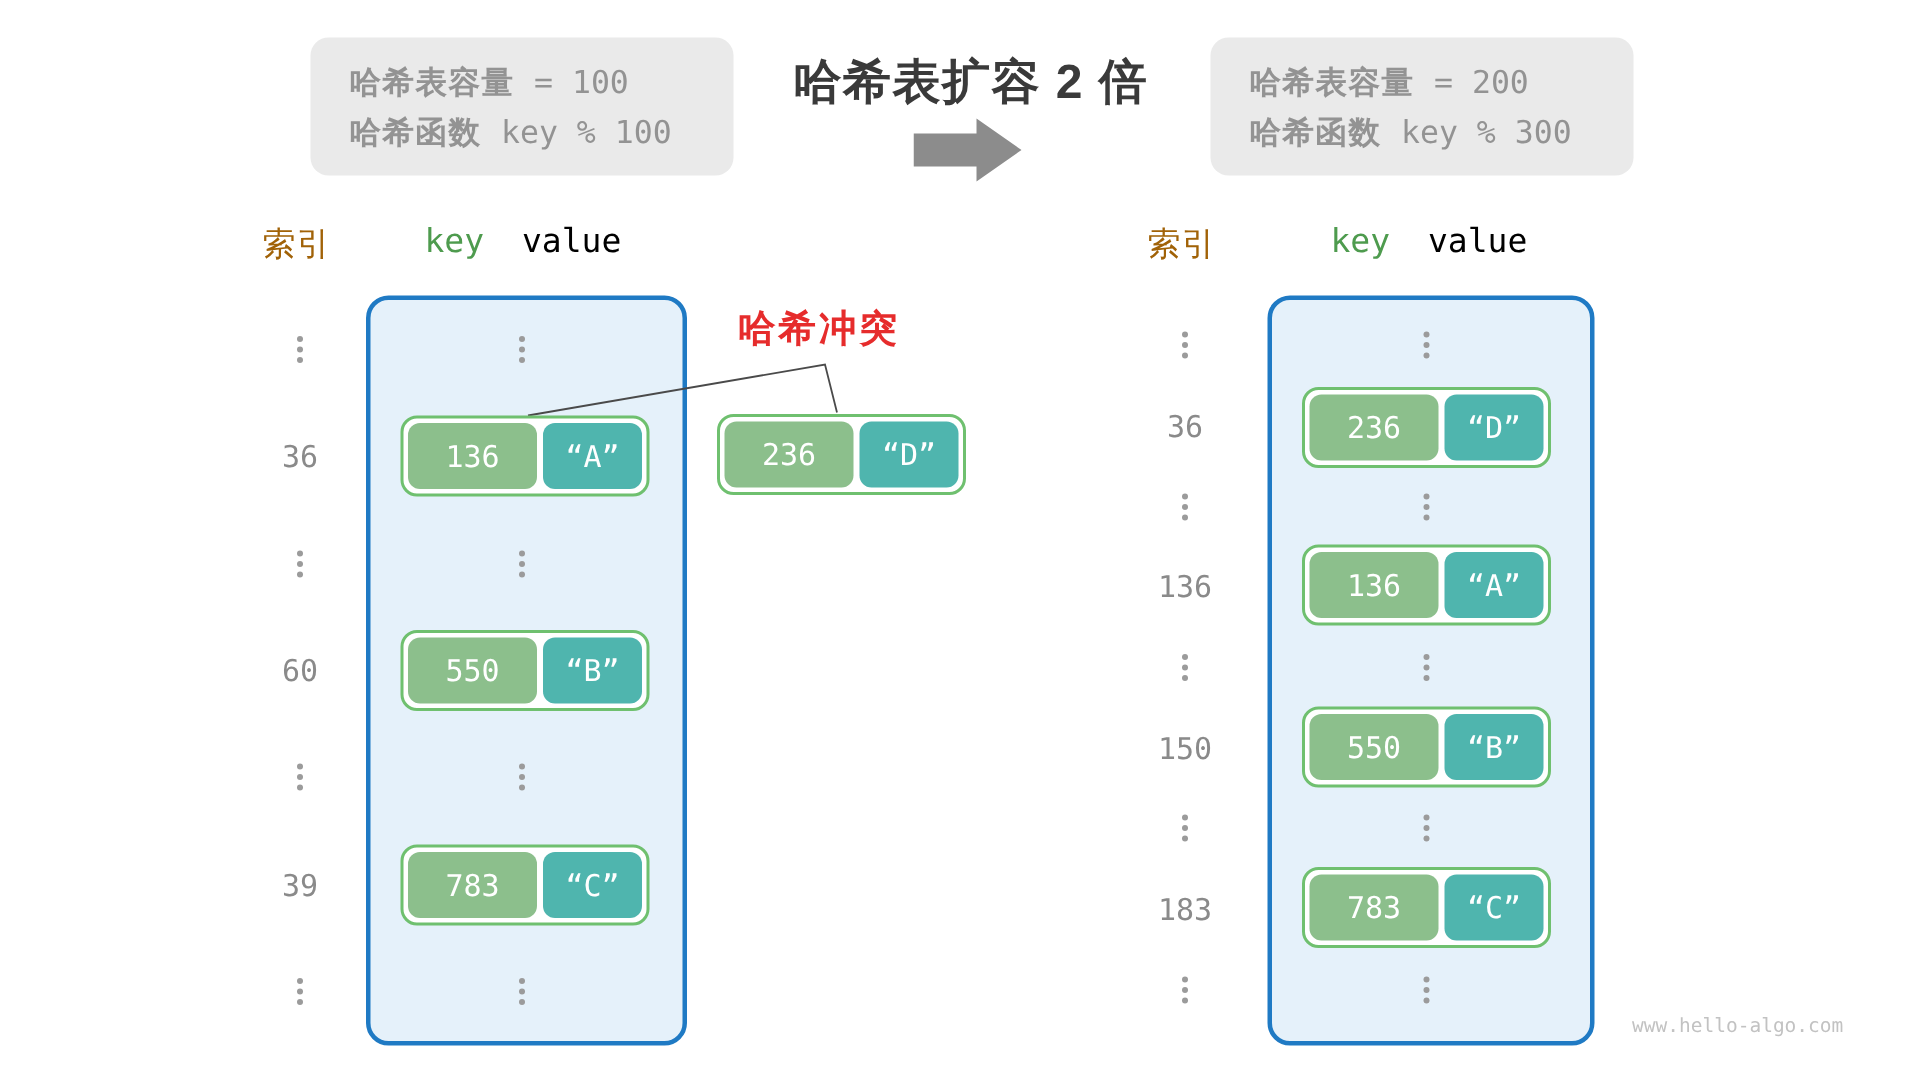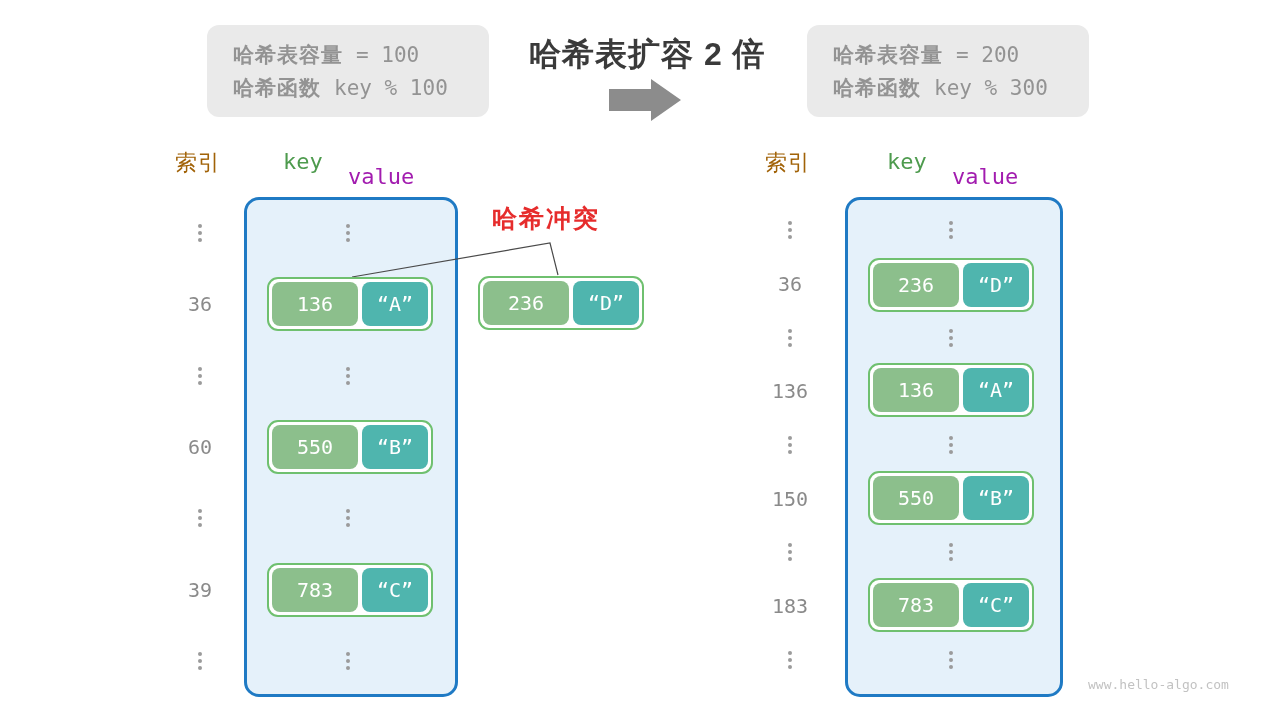--- a/index.html
+++ b/index.html
@@ -15,21 +15,21 @@
 
   
   .transition-title{position:absolute;left:529px;top:33px;font-size:32px;font-weight:bold;
                     color:#3a3a3a;letter-spacing:1px;}
   .arrow-icon{position:absolute;left:609px;top:78px;}
 
   
   .hdr{position:absolute;font-size:22px;}
   .hdr-cjk{color:#a16207;letter-spacing:1px;}
   .hdr-key{color:#4e9b4e;font-family:"DejaVu Sans Mono",monospace;}
-  .hdr-val{color:#a21caf;font-family:"DejaVu Sans Mono",monospace;margin-top:15px;}
+  .hdr-val{color:#000000;font-family:"DejaVu Sans Mono",monospace;}
 
   
   .table-box{position:absolute;box-sizing:border-box;background:#e5f1fa;border:3px solid #1f7ac4;
              border-radius:15px;z-index:0;}
 
   
   .idx{position:absolute;width:60px;text-align:center;font-size:20px;color:#8a8a8a;
        font-family:"DejaVu Sans Mono",monospace;z-index:2;}
 
   

